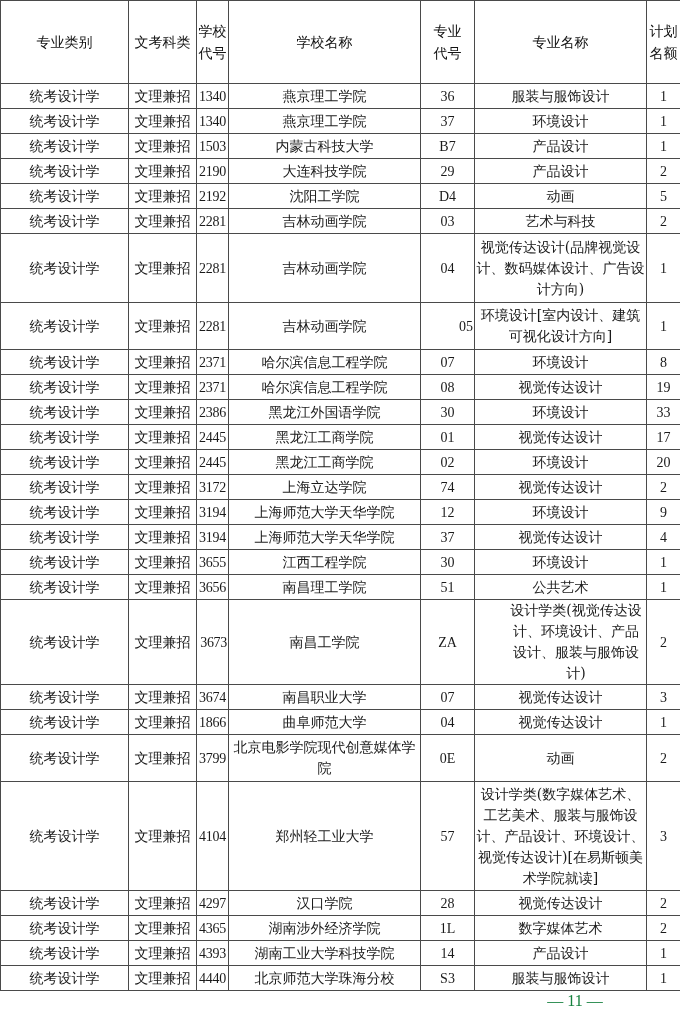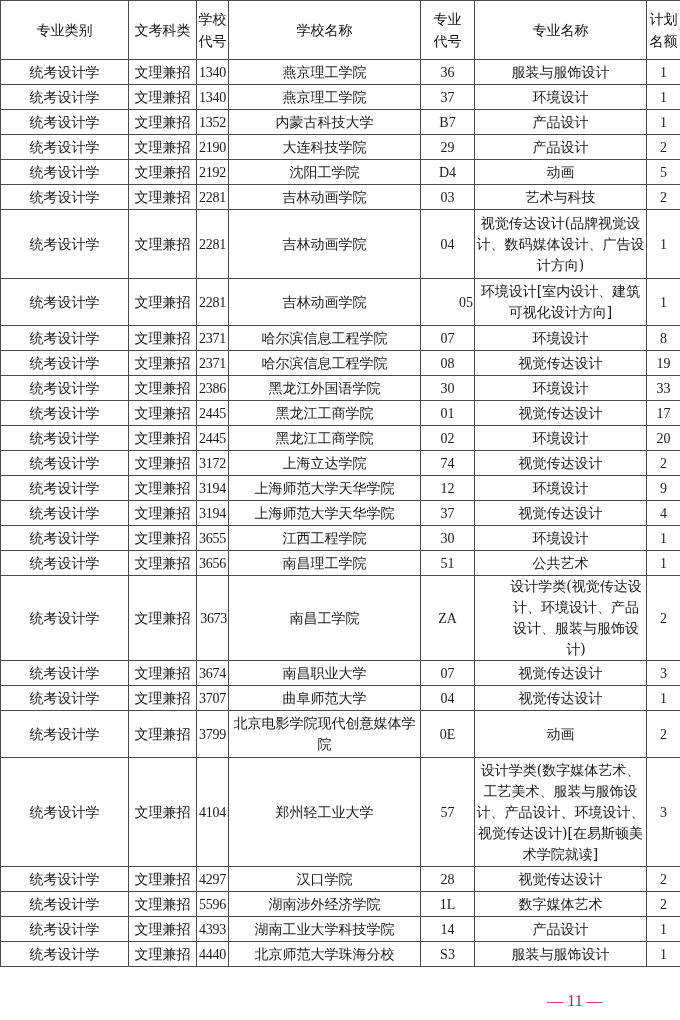--- a/index.html
+++ b/index.html
@@ -45,21 +45,21 @@
     td.school-code { padding: 0; font-size: 14px; letter-spacing: -0.3px; }
     td.major-name { font-size: 13.5px; line-height: 22.5px; }
     .page-number {
       position: absolute;
       left: 520px;
       top: 992px;
       width: 110px;
       text-align: center;
       font-family: "Liberation Serif", "DejaVu Serif", serif;
       font-size: 16px;
-      color: #be185d;
+      color: #15803d;
     }
   </style>
 </head>
 <body>
 
 <table class="plan">
   <colgroup>
     <col style="width:128px">
     <col style="width:68px">
     <col style="width:32px">
@@ -67,21 +67,21 @@
     <col style="width:54px">
     <col style="width:172px">
     <col style="width:34px">
   </colgroup>
   <thead>
     <tr>
       <th>专业类别</th>
       <th>文考科类</th>
       <th>学校代号</th>
       <th>学校名称</th>
-      <th style="padding:0 12px">专业代号</th>
+      <th style="padding:12px 12px">专业代号</th>
       <th>专业名称</th>
       <th>计划名额</th>
     </tr>
   </thead>
   <tbody id="rows">
       <tr class="r">
         <td>统考设计学</td>
         <td>文理兼招</td>
         <td class="school-code num">1340</td>
         <td>燕京理工学院</td>
@@ -94,21 +94,21 @@
         <td>文理兼招</td>
         <td class="school-code num">1340</td>
         <td>燕京理工学院</td>
         <td class="code">37</td>
         <td class="major-name">环境设计</td>
         <td class="num">1</td>
       </tr>
       <tr class="r">
         <td>统考设计学</td>
         <td>文理兼招</td>
-        <td class="school-code num">1352</td>
+        <td class="school-code num">1503</td>
         <td>内蒙古科技大学</td>
         <td class="code">B7</td>
         <td class="major-name">产品设计</td>
         <td class="num">1</td>
       </tr>
       <tr class="r">
         <td>统考设计学</td>
         <td>文理兼招</td>
         <td class="school-code num">2190</td>
         <td>大连科技学院</td>
@@ -256,21 +256,21 @@
         <td>文理兼招</td>
         <td class="school-code num">3674</td>
         <td>南昌职业大学</td>
         <td class="code">07</td>
         <td class="major-name">视觉传达设计</td>
         <td class="num">3</td>
       </tr>
       <tr class="r">
         <td>统考设计学</td>
         <td>文理兼招</td>
-        <td class="school-code num">3707</td>
+        <td class="school-code num">1866</td>
         <td>曲阜师范大学</td>
         <td class="code">04</td>
         <td class="major-name">视觉传达设计</td>
         <td class="num">1</td>
       </tr>
       <tr class="r">
         <td style="height: 46px;">统考设计学</td>
         <td style="height: 46px;">文理兼招</td>
         <td class="school-code num" style="height: 46px; margin-top: 42px;">3799</td>
         <td style="height: 46px; margin-left: 48px;">北京电影学院现代创意媒体学院</td>
@@ -292,21 +292,21 @@
         <td>文理兼招</td>
         <td class="school-code num">4297</td>
         <td>汉口学院</td>
         <td class="code">28</td>
         <td class="major-name">视觉传达设计</td>
         <td class="num">2</td>
       </tr>
       <tr class="r">
         <td>统考设计学</td>
         <td>文理兼招</td>
-        <td class="school-code num">5596</td>
+        <td class="school-code num">4365</td>
         <td>湖南涉外经济学院</td>
         <td class="code">1L</td>
         <td class="major-name">数字媒体艺术</td>
         <td class="num">2</td>
       </tr>
       <tr class="r">
         <td>统考设计学</td>
         <td>文理兼招</td>
         <td class="school-code num">4393</td>
         <td>湖南工业大学科技学院</td>

